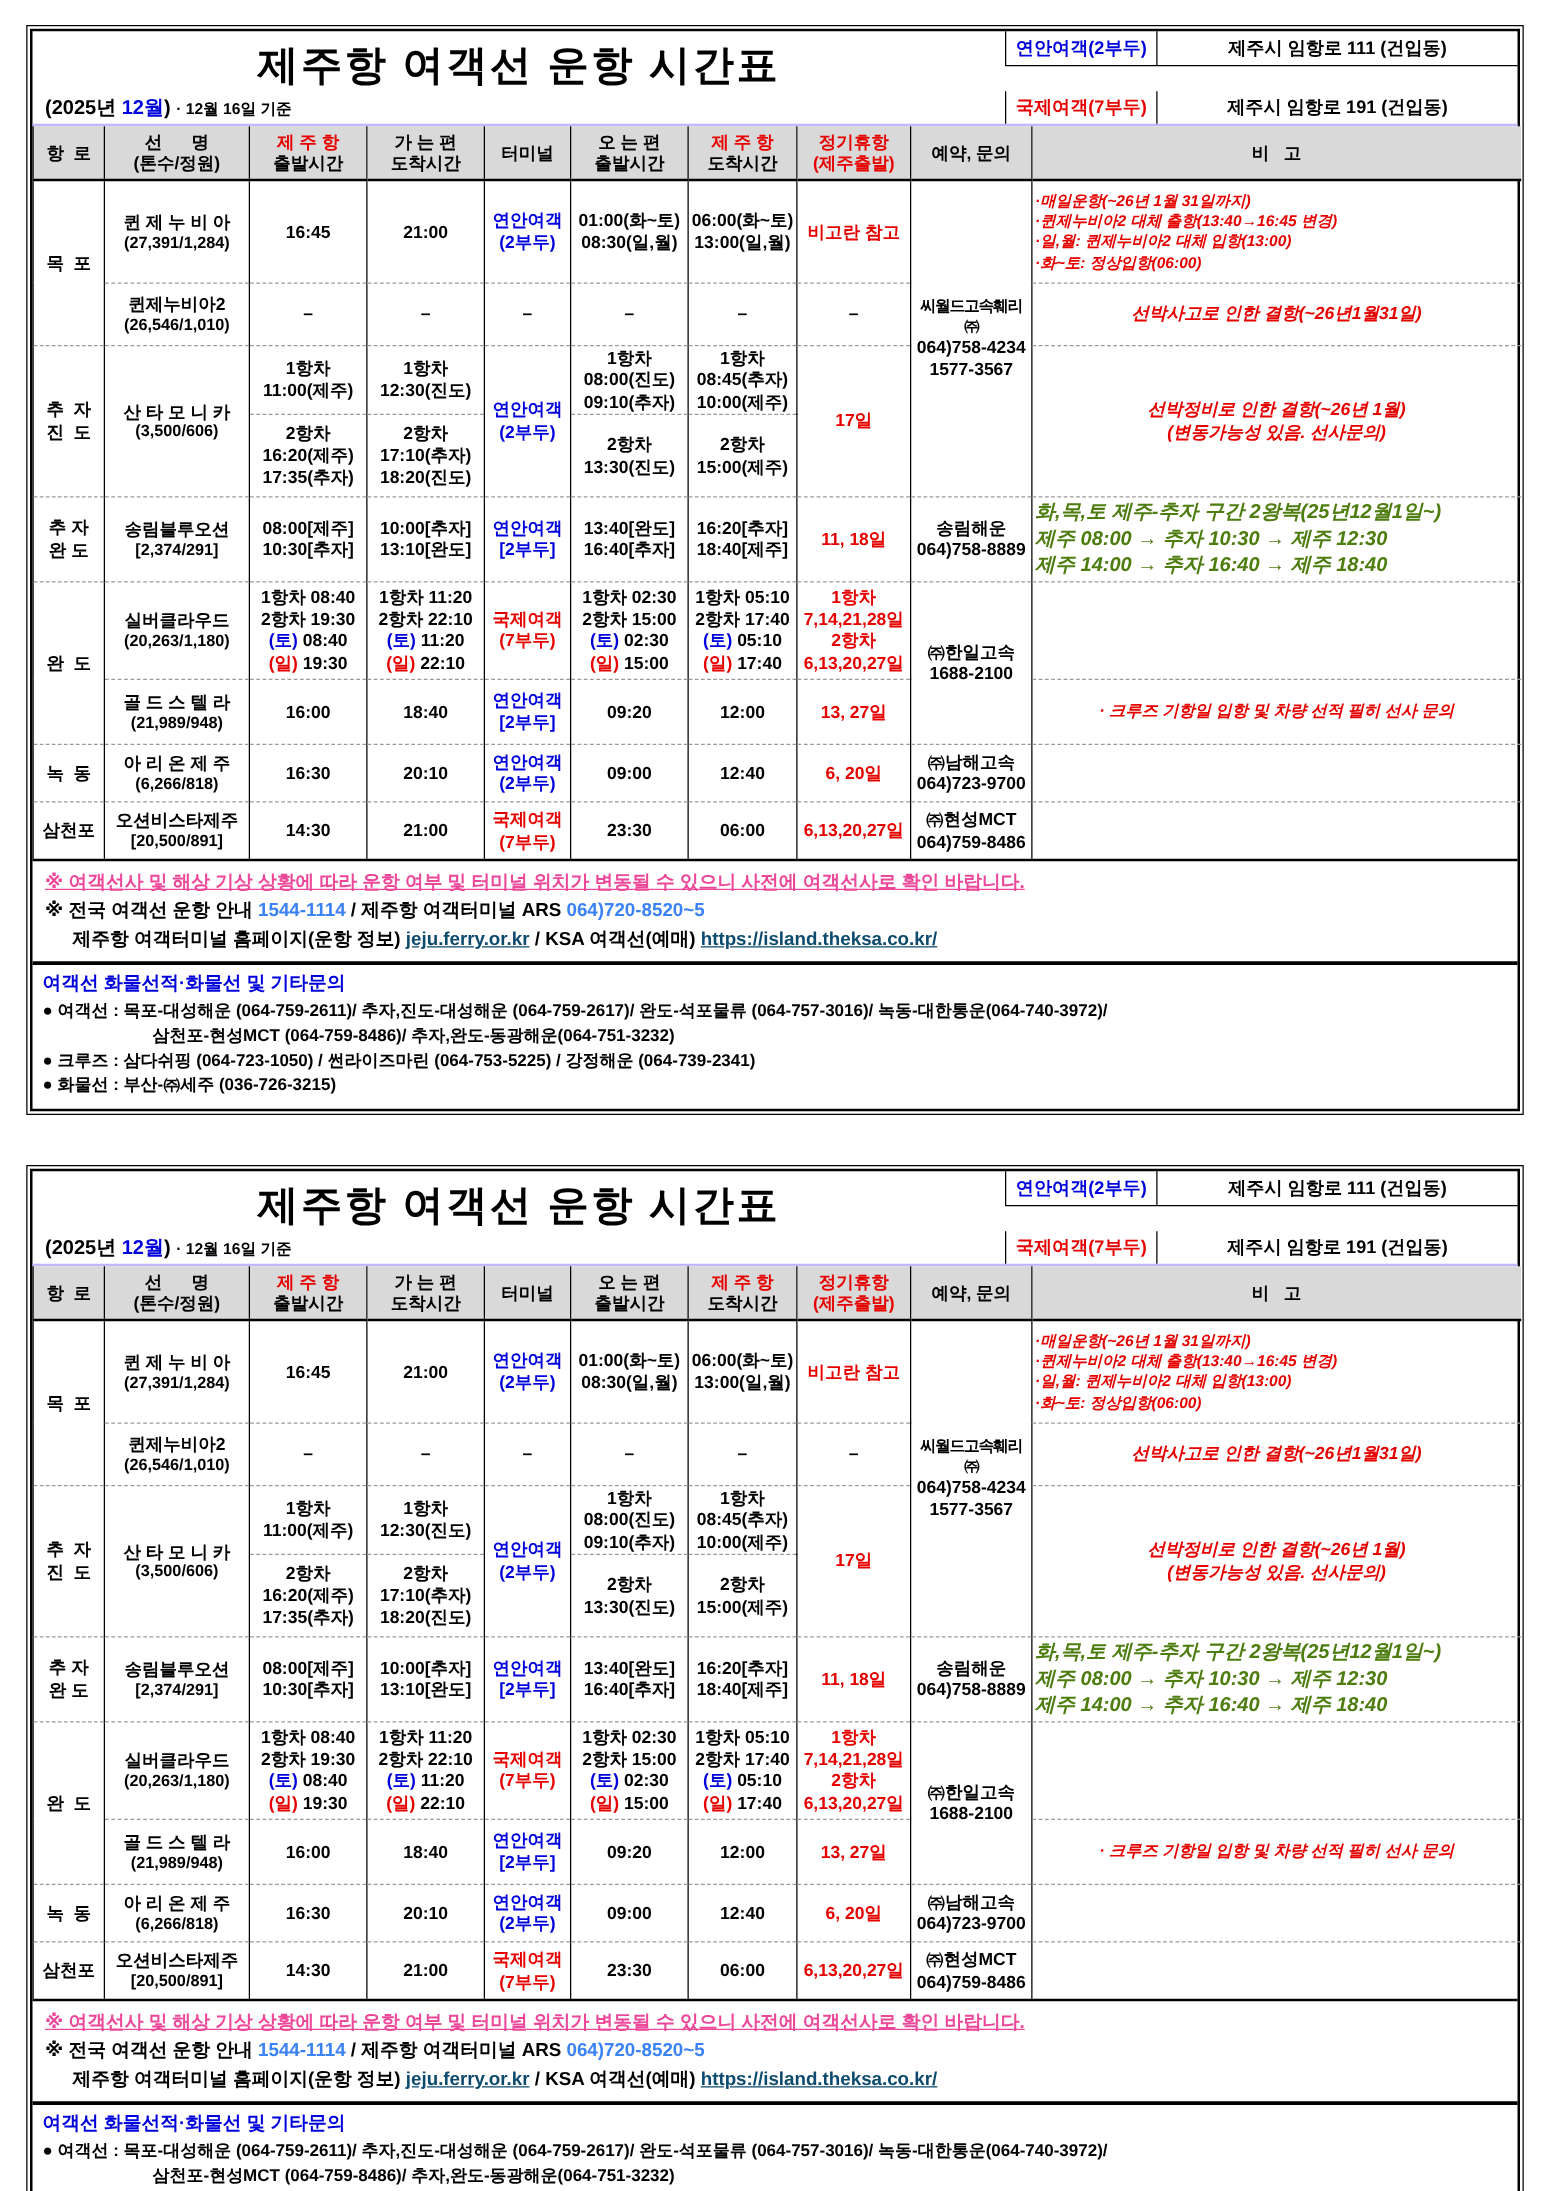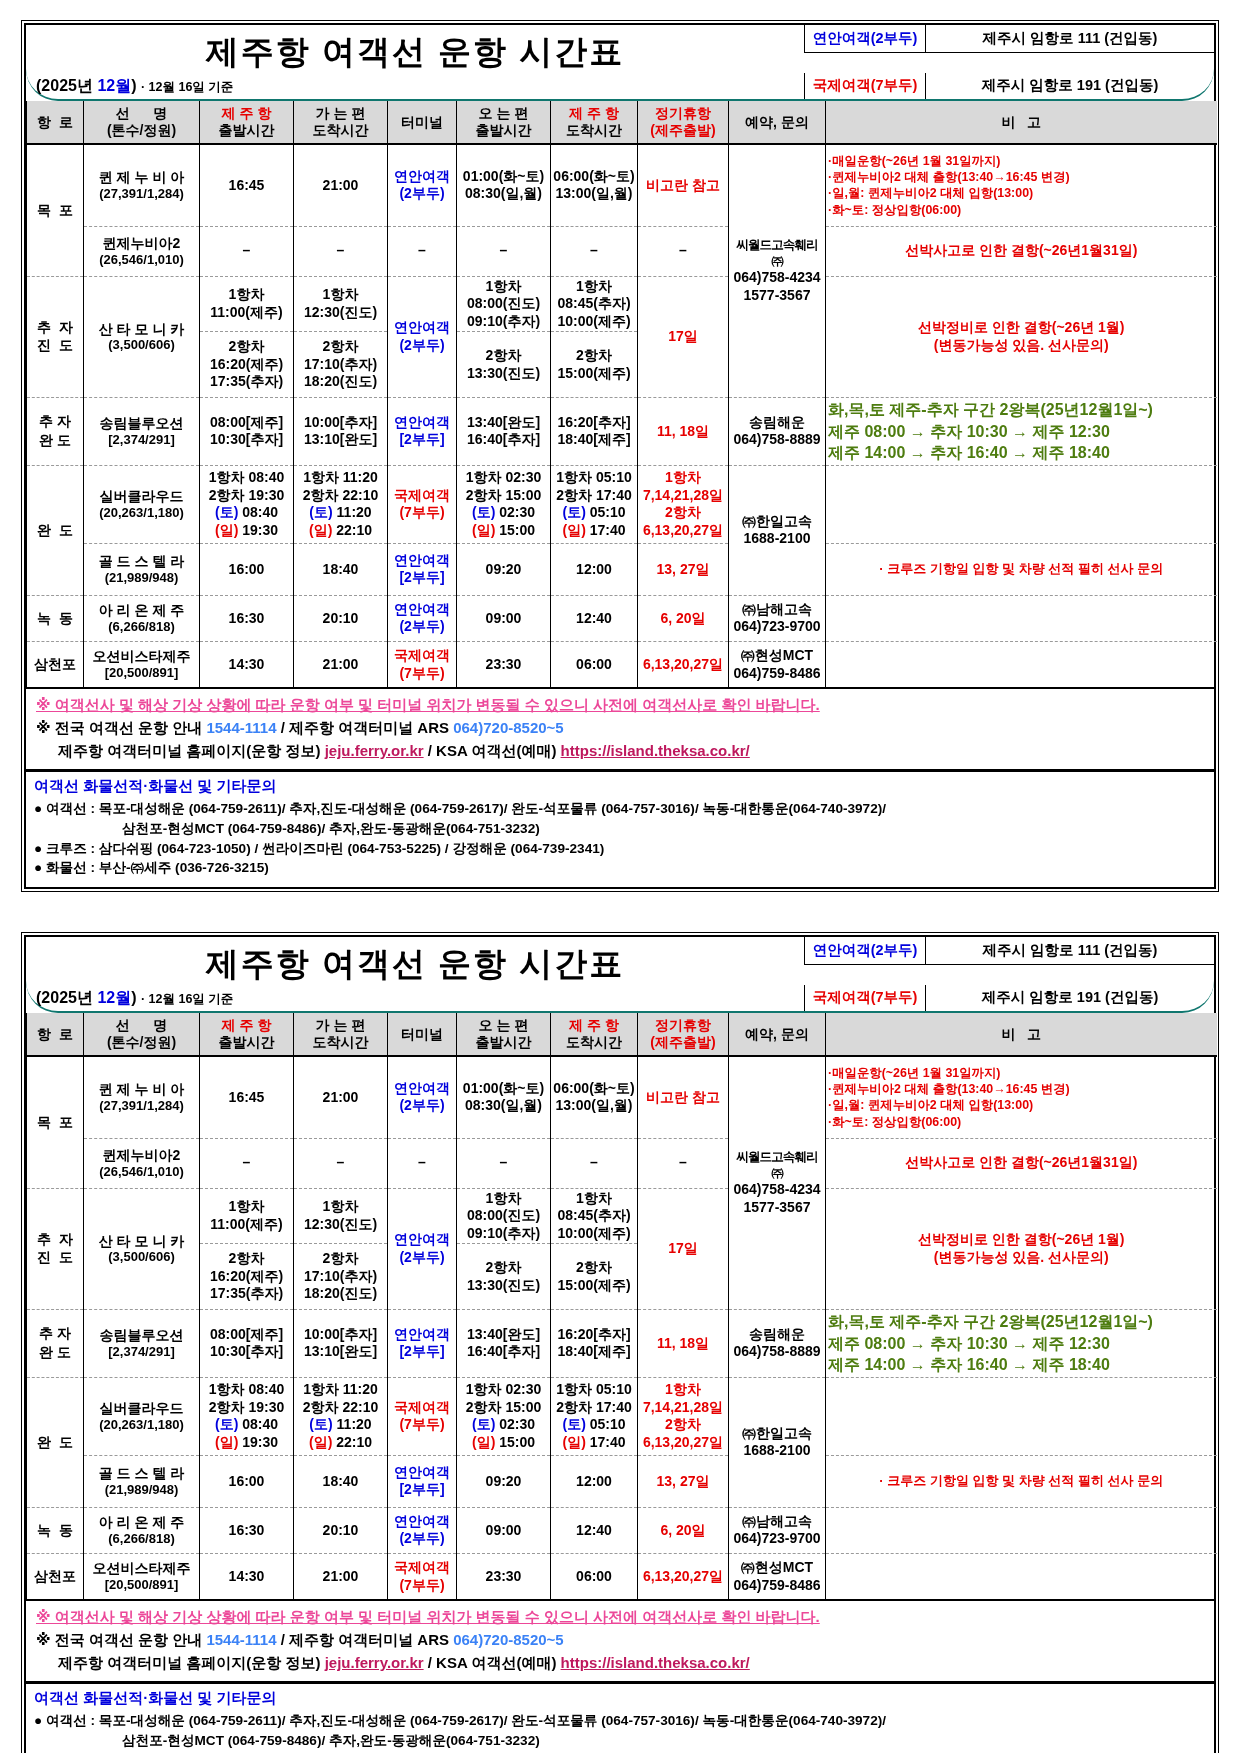--- a/index.html
+++ b/index.html
@@ -6,21 +6,21 @@
   body{
     width:1240px;min-height:1753px;
     font-family:"Liberation Sans","DejaVu Sans",sans-serif;
     font-weight:bold;color:#000;
   }
   .sheet{width:1192px;margin:40px auto 0;border:1px solid #000;padding:2px;background:#fff;}
   .sheet:first-of-type{margin-top:20px;}
   .sheet-inner{border:2px solid #000;}
 
   
-  .sheet-head{display:flex;border-bottom:2px solid #0f766e;border-radius:32px;}
+  .sheet-head{display:flex;border-bottom:2px solid #c4b5fd;}
   .head-left{flex:1;display:flex;flex-direction:column;justify-content:space-between;}
   .title{font-size:33px;text-align:center;letter-spacing:2px;padding-top:5px;}
   .dateline{font-size:16px;padding:1px 4px 2px 10px;}
   .dateline .small{font-size:12.5px;}
   .head-right{width:410px;display:flex;flex-direction:column;gap:20px;}
   .hr-row{display:flex;flex:1;align-items:center;}
   .hr-row:first-child{border-bottom:1px solid #000;}
   .hr-label{width:120px;text-align:center;font-size:14.5px;border-left:1px solid #000;border-right:1px solid #000;align-self:stretch;display:flex;align-items:center;justify-content:center;}
   .hr-addr{flex:1;text-align:center;font-size:14.5px;}
 
@@ -29,38 +29,38 @@
   .tt th,.tt td{border-left:1px solid #000;vertical-align:middle;text-align:center;padding:1px 2px;overflow:hidden;}
   .tt th{background:#d9d9d9;border-bottom:2px solid #000;font-size:14px;line-height:1.2;height:40px;}
   .tt td{border-bottom:1px dashed #9a9a9a;font-size:14px;line-height:1.25;}
   .tt tr:last-child td{border-bottom:none;}
   .pre{white-space:pre;}
   .red{color:#e60000;}
   .blue{color:#0000dd;}
   .vname{font-size:14px;line-height:1.2;}
   .vcap{font-size:13px;line-height:1.2;}
   .route-cell{font-size:15px;line-height:2.2;}
-  .note-cell{text-align:left;padding-left:6px;}
+  .note-cell{text-align:left;padding-left:6px;font-style:italic;}
   .note-sm div{font-size:12.4px;line-height:1.32;color:#e60000;text-align:left;}
   .note-big{font-size:14.6px;color:#e60000;text-align:left;line-height:1.25;}
   .note-mid div{font-size:16px;color:#4d7c0f;text-align:left;line-height:1.35;}
   .booking-cell{font-size:13.5px;line-height:1.35;}
   .cond{font-size:12.6px;letter-spacing:-1px;}
   .tag-sat{color:#0000dd;}
   .tag-sun{color:#e60000;}
   .tr-q1{height:82px;} .tr-q2{height:50px;} .tr-s1{height:54px;} .tr-s2{height:66px;}
   .tr-sl{height:60px;} .tr-sv{height:78px;} .tr-gd{height:52px;} .tr-ar{height:46px;} .tr-oc{height:46px;}
 
   
   .notices{border-top:2px solid #000;padding:7px 10px 8px;}
   .notices .n1{font-size:15px;color:#ec4899;text-decoration:underline;margin-bottom:4px;}
   .notices .n2{font-size:15px;margin-bottom:4px;}
   .notices .n3{font-size:15px;padding-left:22px;}
   .num{color:#3b82f6;}
-  a.link{color:#be185d;text-decoration:underline;cursor:pointer;}
+  a.link{color:#0c4a6e;text-decoration:underline;cursor:pointer;}
 
   
   .cargo{border-top:3px solid #000;padding:5px 8px 9px;}
   .cargo-title{color:#0000dd;font-size:15px;margin-bottom:3px;}
   .cargo-line{font-size:13.6px;line-height:1.45;}
   .cargo-line.indent{padding-left:88px;}
 </style>
 </head>
 <body>
 

